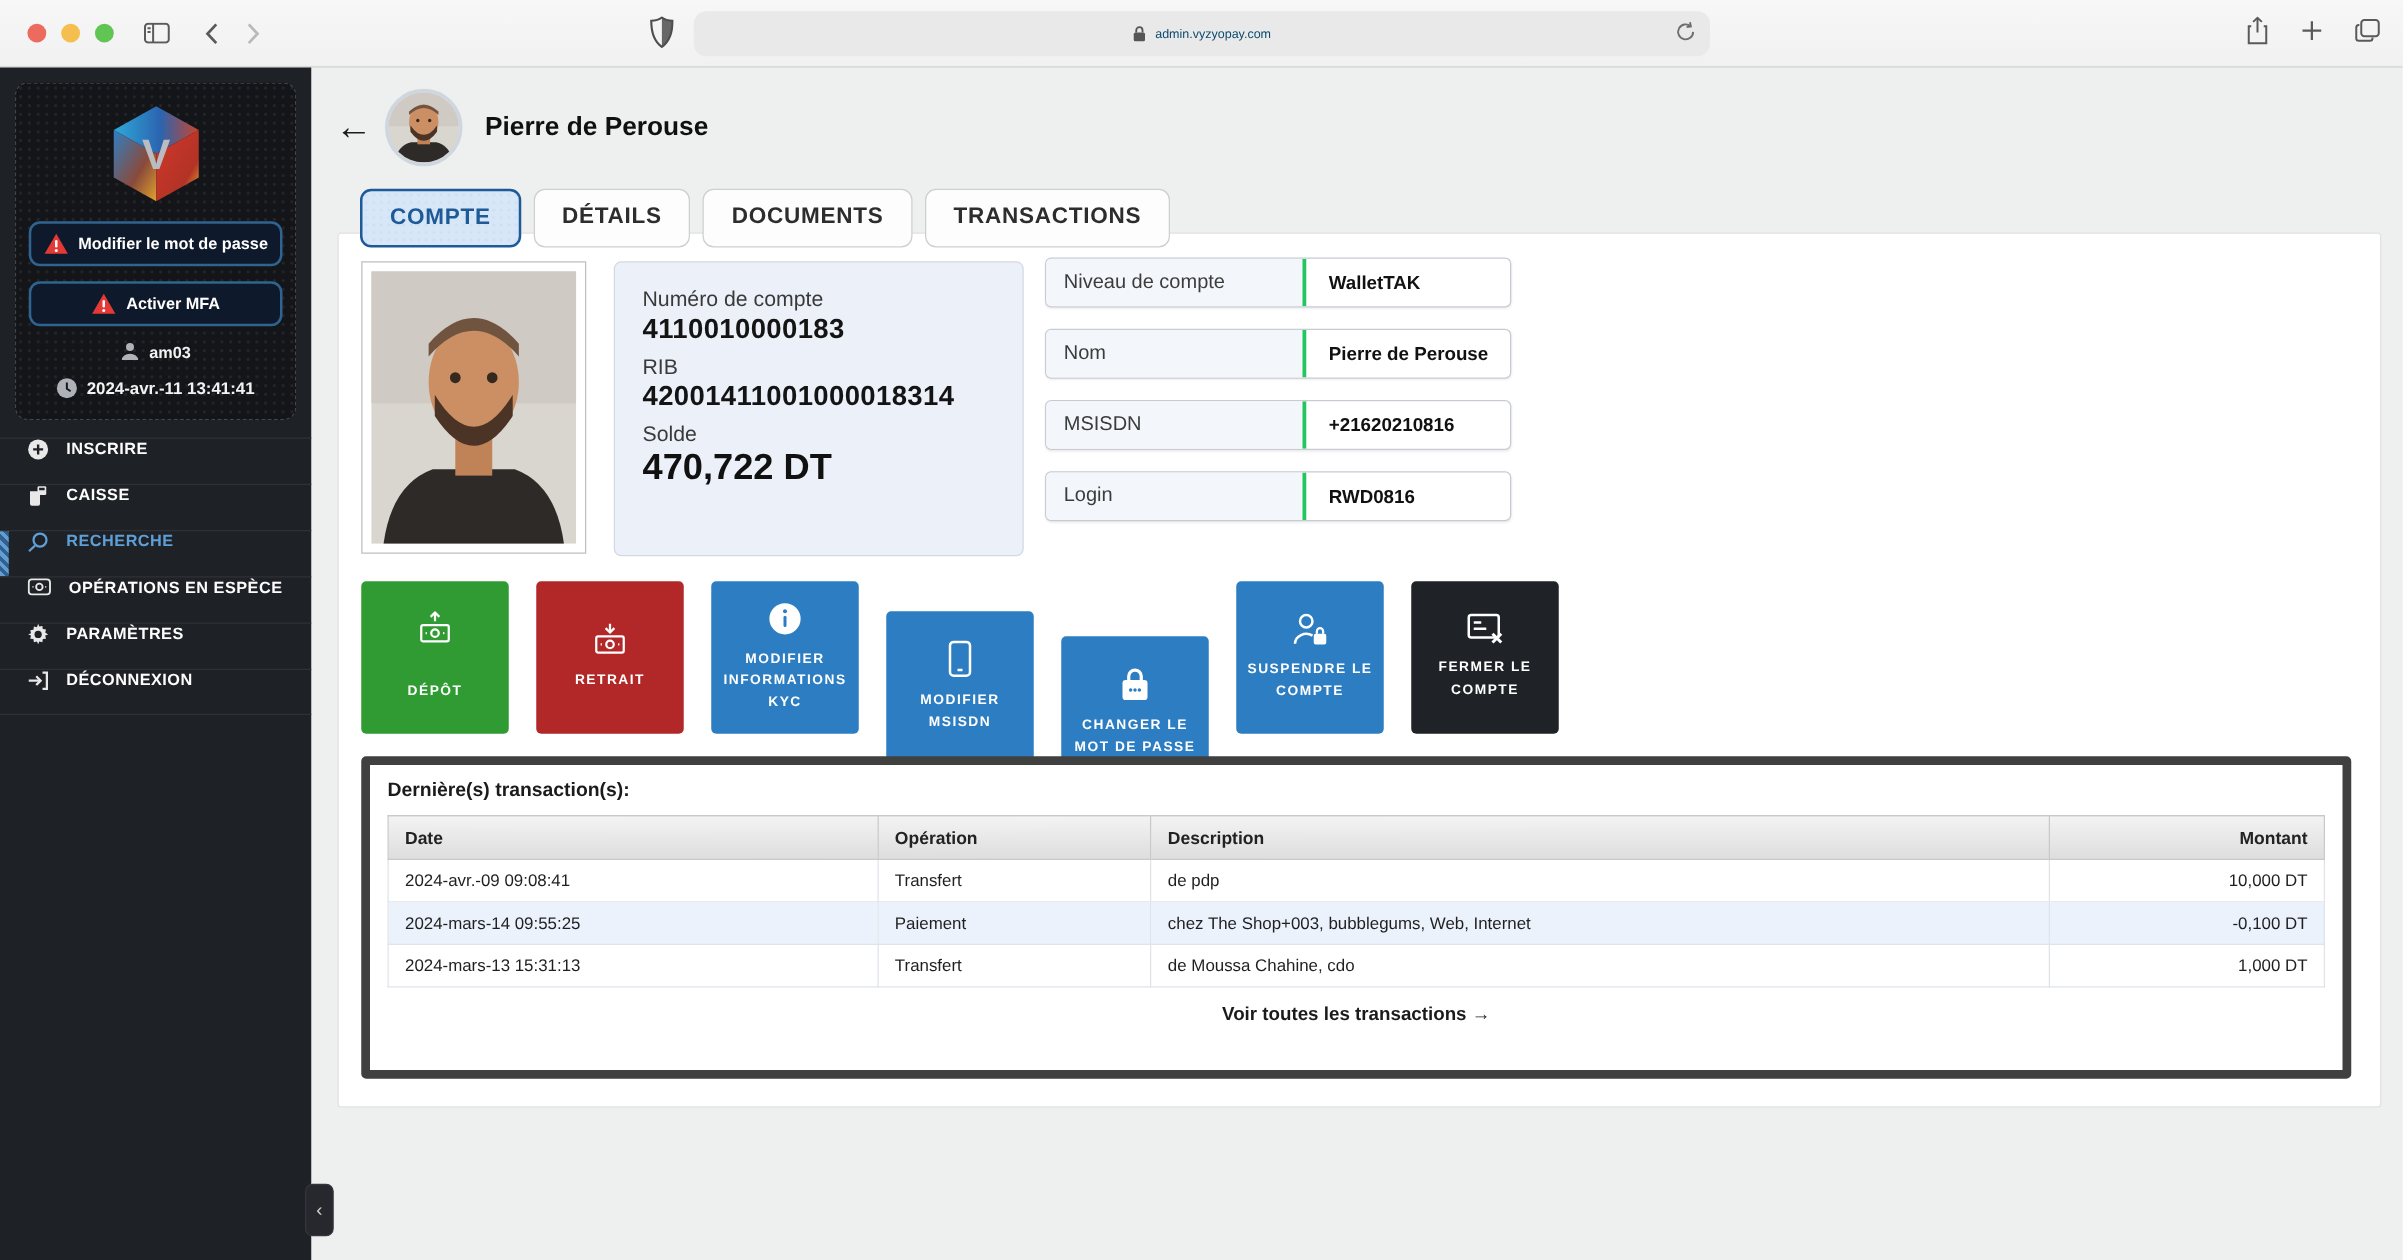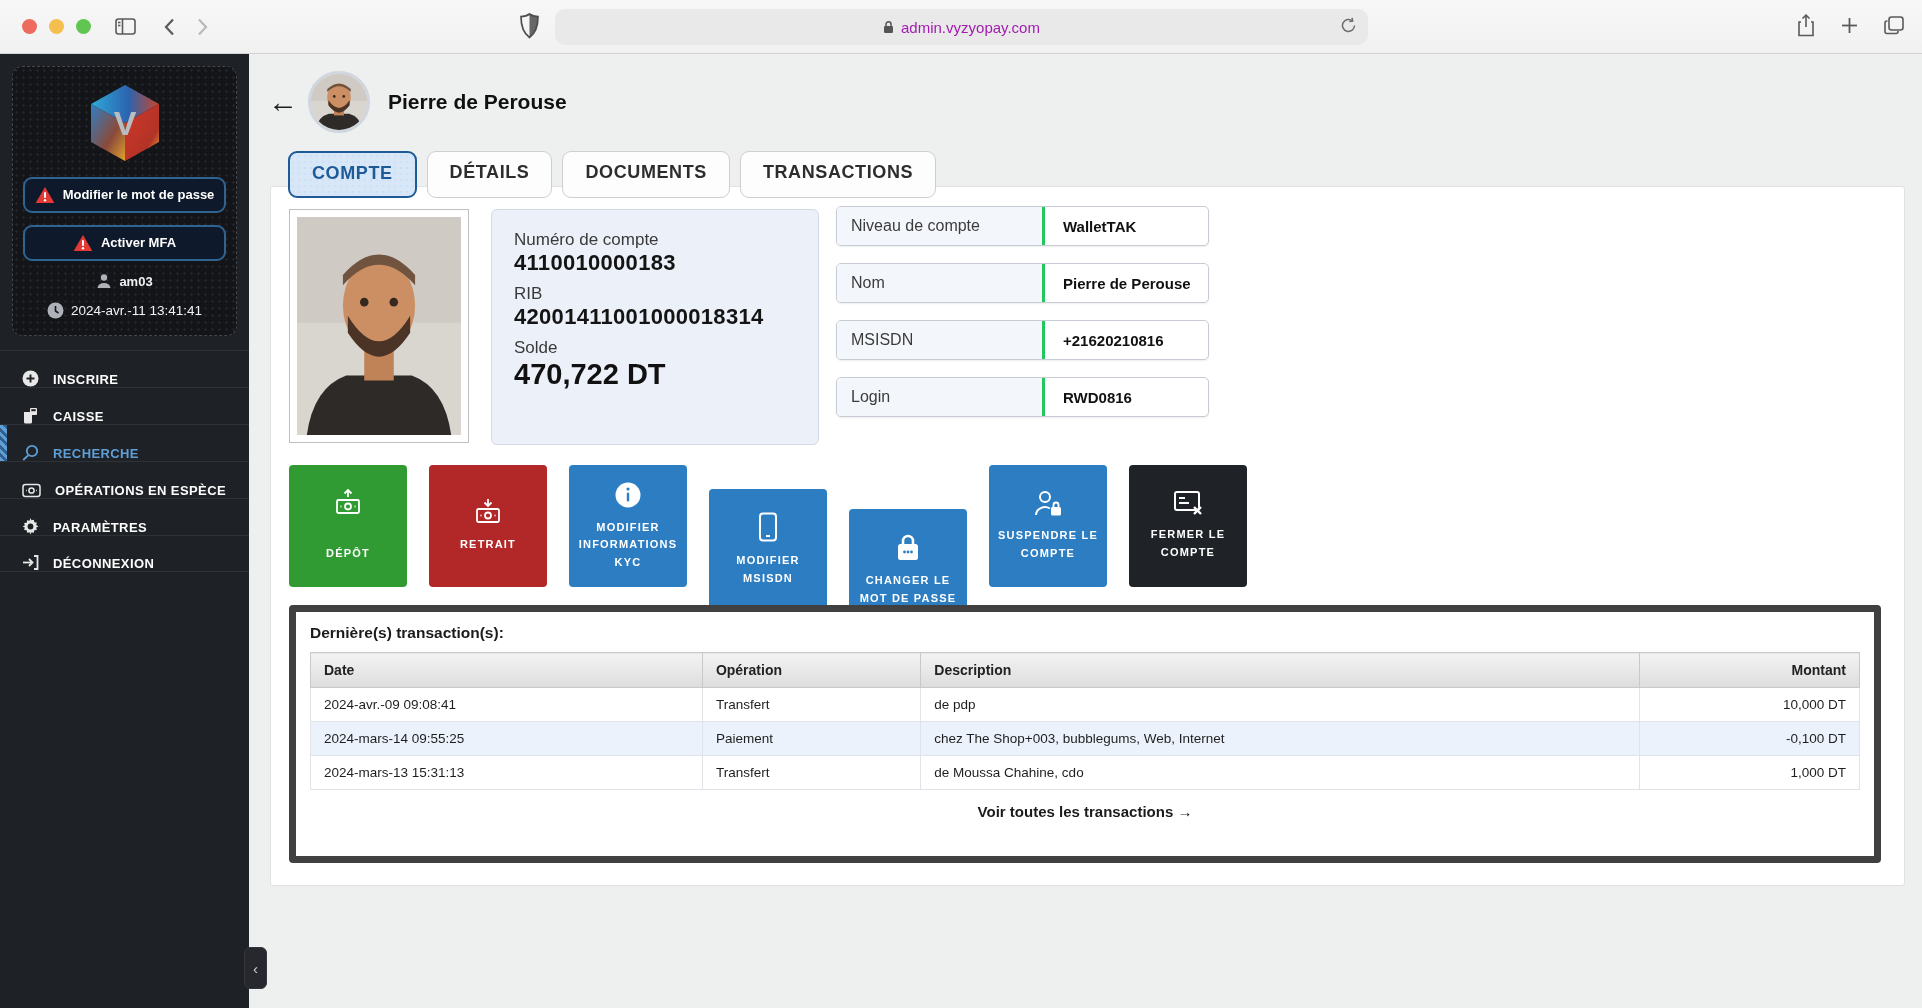--- a/index.html
+++ b/index.html
@@ -10,44 +10,44 @@
   .browser-bar { position:absolute; top:0; left:0; width:1922px; height:54px;
     background:linear-gradient(#f7f7f7,#f1f1f1); border-bottom:1px solid #d2d2d2;
     display:flex; align-items:center; }
   .traffic { display:flex; gap:12px; margin-left:22px; }
   .traffic span { width:15px; height:15px; border-radius:50%; display:block; }
   .tl-red{ background:#ec6a5e; } .tl-yellow{ background:#f5bf4f; } .tl-green{ background:#61c554; }
   .chrome-ic { margin-left:24px; color:#5a5a5a; display:flex; align-items:center; }
   .chrome-ic.dim { color:#b9b9b9; }
   .url-field { position:absolute; left:555px; top:9px; width:813px; height:36px;
     background:#e9e9ea; border-radius:10px; display:flex; align-items:center;
-    justify-content:center; gap:7px; color:#a21caf; font-size:15px; }
+    justify-content:center; gap:7px; color:#0c4a6e; font-size:10px; }
   .url-reload { position:absolute; right:12px; top:8px; color:#6d6d6d; }
   .right-ics { position:absolute; right:18px; top:0; height:54px; display:flex;
     align-items:center; gap:26px; color:#5a5a5a; }
   .shield { position:absolute; left:520px; top:13px; color:#4e4e4e; }
 
   
   .sidebar { position:absolute; left:0; top:54px; width:249px; height:954px;
     background:#1e2125; color:#fff; }
   .side-card { margin:12px 12px 14px 12px; background:#141519; border:1px dashed #43464c;
     border-radius:10px; padding:14px 10px 16px 10px; text-align:center;
     background-image:radial-gradient(#23252a 1px, transparent 1.4px); background-size:7px 7px; }
   .logo { width:72px; height:80px; margin:2px auto 14px auto; display:block; }
   .alert-btn { width:100%; background:#0e1a2b; border:2px solid #2e648f; border-radius:9px;
     color:#fff; font-weight:bold; font-size:13px; line-height:1.25; padding:7px 8px;
     display:flex; align-items:center; justify-content:center; gap:8px; margin-bottom:12px;
     cursor:pointer; font-family:"Liberation Sans",sans-serif; }
   .alert-btn svg { flex:0 0 auto; }
   .who { display:flex; align-items:center; justify-content:center; gap:7px;
     font-size:13px; font-weight:bold; color:#f2f2f2; margin-top:4px; }
   .when { display:flex; align-items:center; justify-content:center; gap:7px;
-    font-size:13.5px; font-weight:normal; color:#f2f2f2; margin-top:13px; }
+    font-size:13.5px; font-weight:bold; color:#f2f2f2; margin-top:13px; }
   .menu { margin-top:6px; }
-  .menu-item { height:37px; display:flex; align-items:flex-end; gap:14px; padding-left:22px;
+  .menu-item { height:37px; display:flex; align-items:flex-start; gap:14px; padding-left:22px;
     border-top:1px solid #2e3136; font-size:13px; font-weight:bold; letter-spacing:.4px;
     color:#fdfdfd; cursor:pointer; position:relative; }
   .menu-item:last-child { border-bottom:1px solid #2e3136; }
   .menu-item.active { color:#5f9fd8; }
   .menu-item.active::before { content:""; position:absolute; left:0; top:0; bottom:0; width:7px;
     background:repeating-linear-gradient(45deg,#5f9fd8 0 3px,#35608b 3px 6px); }
   .menu-item svg { flex:0 0 auto; }
   .collapse-btn { position:absolute; left:244px; top:893px; width:23px; height:42px;
     background:#26282d; border:1px solid #333640; border-radius:6px; color:#cfcfcf;
     display:flex; align-items:center; justify-content:center; font-size:15px; cursor:pointer; }

